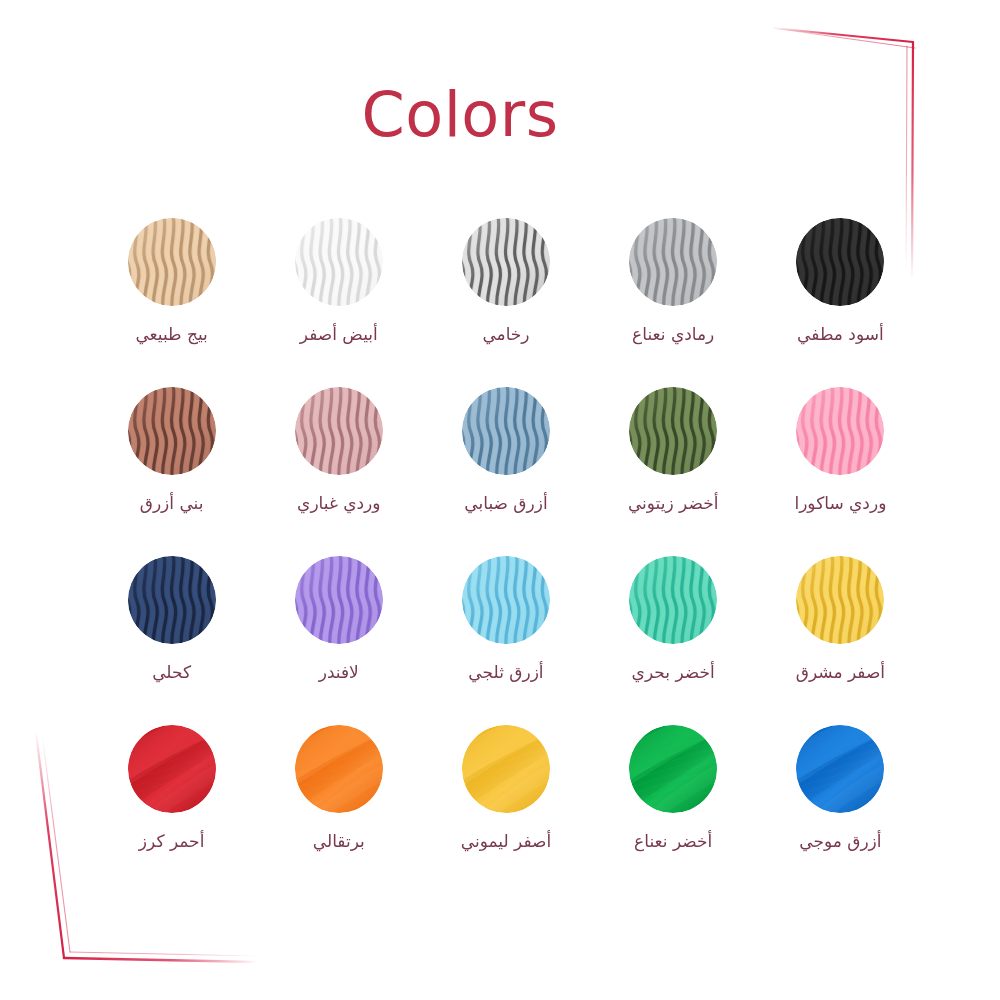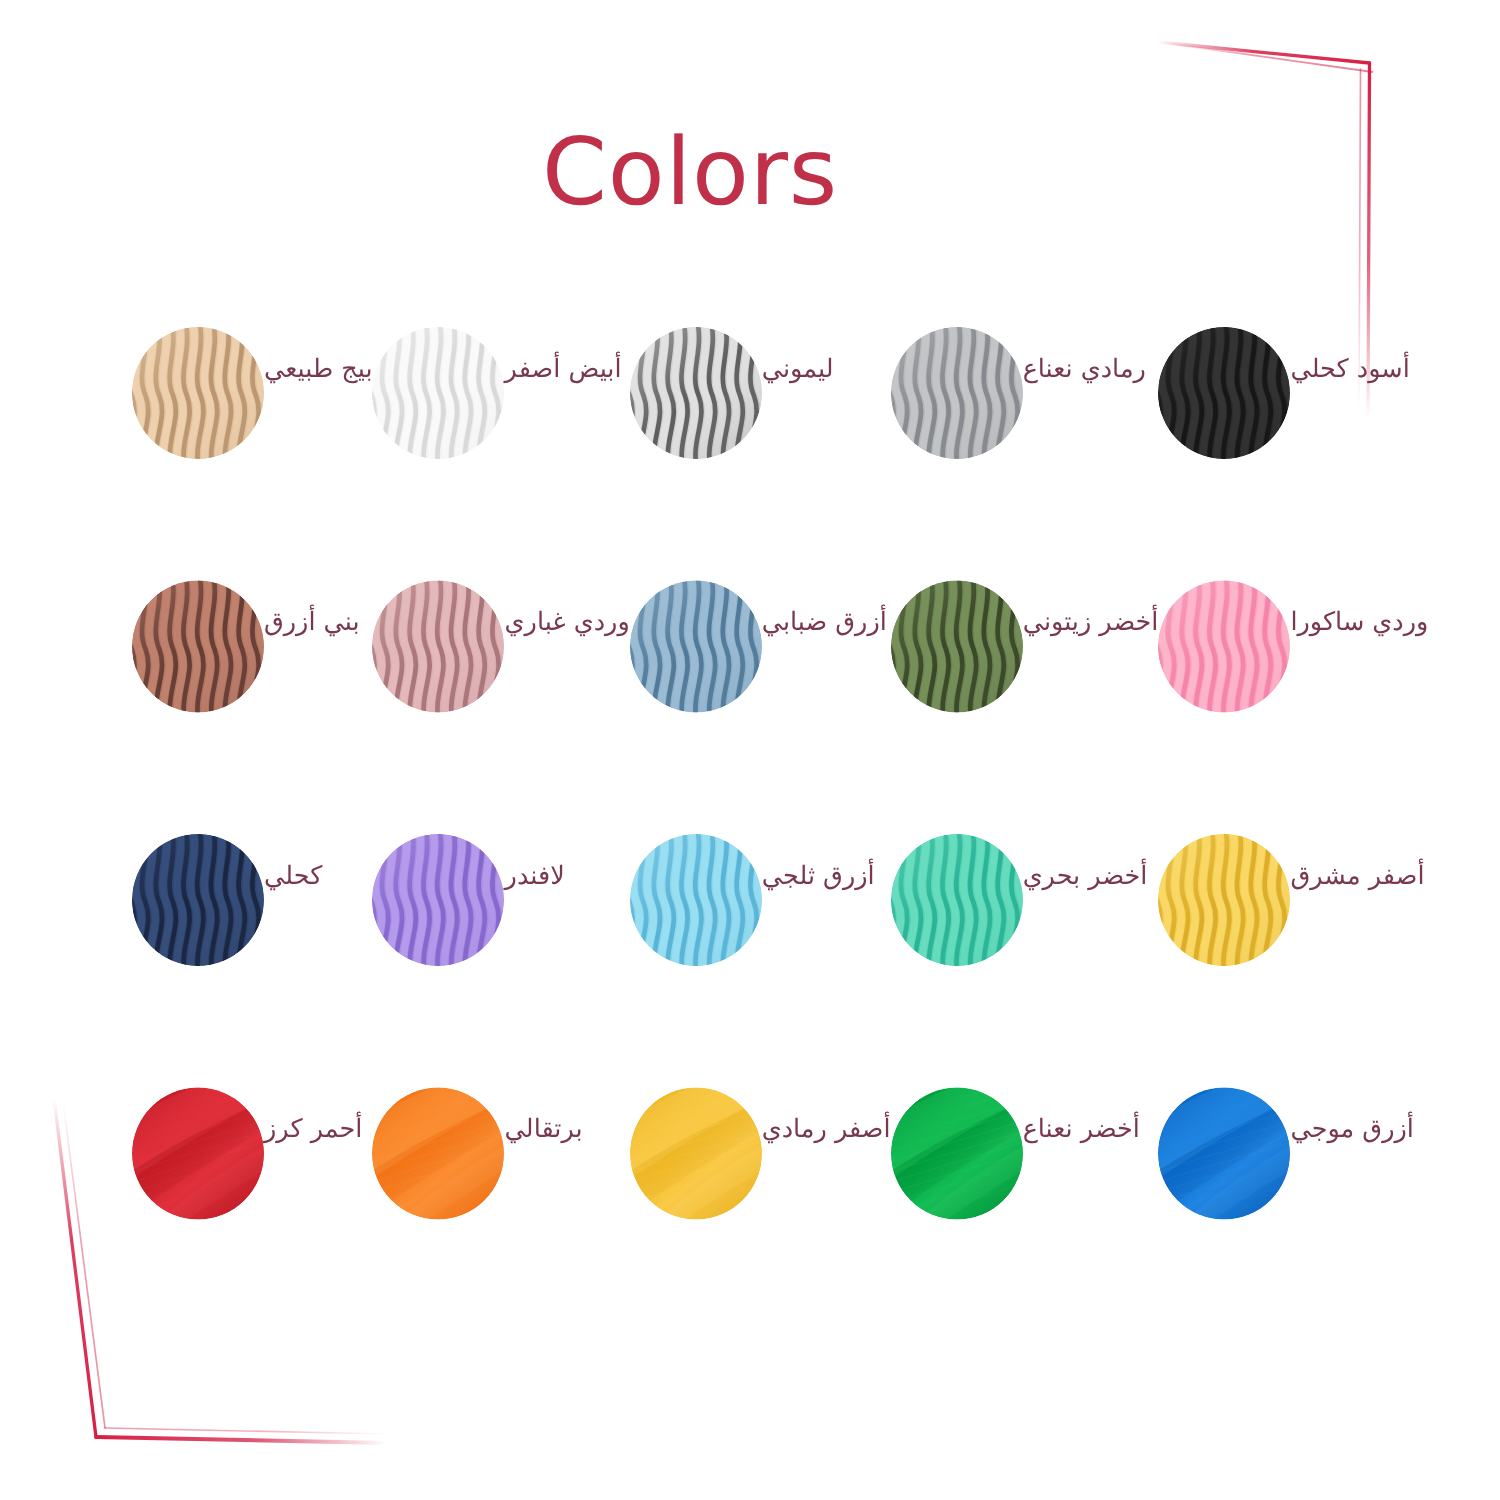--- a/index.html
+++ b/index.html
@@ -54,21 +54,22 @@
     width: 836px;
     display: grid;
     grid-template-columns: repeat(5, 1fr);
     grid-auto-rows: 169px;
     row-gap: 0px;
     column-gap: 0px;
   }
 
   .swatch-cell {
     display: flex;
-    flex-direction: row;
+    flex-direction: column;
+    align-items: center;
     justify-content: flex-start;
   }
 
   .swatch-disc {
     position: relative;
     width: 88px;
     height: 88px;
     border-radius: 50%;
     overflow: hidden;
     flex: 0 0 auto;
@@ -264,21 +265,21 @@
               <path d="M 67.6 -6 C 73.1 16, 62.099999999999994 30, 69.1 46 C 75.1 62, 63.099999999999994 76, 68.1 96" stroke="#f0f0f0" stroke-width="4.6" fill="none" opacity="0.55"></path>
               <path d="M 72 -6 C 77.5 16, 66.5 30, 73.5 46 C 79.5 62, 67.5 76, 72.5 96" stroke="#4a4a4a" stroke-width="3.1" fill="none" opacity="0.85"></path>
               <path d="M 76.8 -6 C 82.3 16, 71.3 30, 78.3 46 C 84.3 62, 72.3 76, 77.3 96" stroke="#f0f0f0" stroke-width="4.6" fill="none" opacity="0.55"></path>
               <path d="M 81.2 -6 C 86.7 16, 75.7 30, 82.7 46 C 88.7 62, 76.7 76, 81.7 96" stroke="#4a4a4a" stroke-width="3.1" fill="none" opacity="0.85"></path>
               <path d="M 86 -6 C 91.5 16, 80.5 30, 87.5 46 C 93.5 62, 81.5 76, 86.5 96" stroke="#f0f0f0" stroke-width="4.6" fill="none" opacity="0.55"></path>
               <path d="M 90.4 -6 C 95.9 16, 84.9 30, 91.9 46 C 97.9 62, 85.9 76, 90.9 96" stroke="#4a4a4a" stroke-width="3.1" fill="none" opacity="0.85"></path>
               <rect x="0" y="0" width="88" height="88" fill="url(#sheen2)"></rect>
             </g>
           </svg>
         </div>
-        <div class="swatch-label">ليموني</div>
+        <div class="swatch-label">رخامي</div>
       </div>
       <div class="swatch-cell">
         <div class="swatch-disc">
           <div class="base" style="background: rgb(180, 182, 185);"></div>
           <svg viewBox="0 0 88 88">
             <defs>
               <clipPath id="clip3">
                 <circle cx="44" cy="44" r="44"></circle>
               </clipPath>
               <linearGradient id="sheen3" x1="0" y1="0" x2="1" y2="1">
@@ -350,21 +351,21 @@
               <path d="M 67.6 -6 C 73.1 16, 62.099999999999994 30, 69.1 46 C 75.1 62, 63.099999999999994 76, 68.1 96" stroke="#3d3d3d" stroke-width="4.6" fill="none" opacity="0.55"></path>
               <path d="M 72 -6 C 77.5 16, 66.5 30, 73.5 46 C 79.5 62, 67.5 76, 72.5 96" stroke="#131313" stroke-width="3.1" fill="none" opacity="0.85"></path>
               <path d="M 76.8 -6 C 82.3 16, 71.3 30, 78.3 46 C 84.3 62, 72.3 76, 77.3 96" stroke="#3d3d3d" stroke-width="4.6" fill="none" opacity="0.55"></path>
               <path d="M 81.2 -6 C 86.7 16, 75.7 30, 82.7 46 C 88.7 62, 76.7 76, 81.7 96" stroke="#131313" stroke-width="3.1" fill="none" opacity="0.85"></path>
               <path d="M 86 -6 C 91.5 16, 80.5 30, 87.5 46 C 93.5 62, 81.5 76, 86.5 96" stroke="#3d3d3d" stroke-width="4.6" fill="none" opacity="0.55"></path>
               <path d="M 90.4 -6 C 95.9 16, 84.9 30, 91.9 46 C 97.9 62, 85.9 76, 90.9 96" stroke="#131313" stroke-width="3.1" fill="none" opacity="0.85"></path>
               <rect x="0" y="0" width="88" height="88" fill="url(#sheen4)"></rect>
             </g>
           </svg>
         </div>
-        <div class="swatch-label">أسود كحلي</div>
+        <div class="swatch-label">أسود مطفي</div>
       </div>
       <div class="swatch-cell">
         <div class="swatch-disc">
           <div class="base" style="background: rgb(181, 117, 99);"></div>
           <svg viewBox="0 0 88 88">
             <defs>
               <clipPath id="clip5">
                 <circle cx="44" cy="44" r="44"></circle>
               </clipPath>
               <linearGradient id="sheen5" x1="0" y1="0" x2="1" y2="1">
@@ -903,21 +904,21 @@
               <path d="M -10 60 C 26 46, 58 40, 98 26" stroke="#ffd76a" stroke-width="0.7" fill="none" opacity="0.17"></path>
               <path d="M -10 67 C 26 53, 58 47, 98 33" stroke="#ffd76a" stroke-width="0.7" fill="none" opacity="0.17"></path>
               <path d="M -10 74 C 26 60, 58 54, 98 40" stroke="#ffd76a" stroke-width="0.7" fill="none" opacity="0.17"></path>
               <path d="M -10 81 C 26 67, 58 61, 98 47" stroke="#ffd76a" stroke-width="0.7" fill="none" opacity="0.17"></path>
               <path d="M -10 88 C 26 74, 58 68, 98 54" stroke="#ffd76a" stroke-width="0.7" fill="none" opacity="0.17"></path>
               <path d="M -10 95 C 26 81, 58 75, 98 61" stroke="#ffd76a" stroke-width="0.7" fill="none" opacity="0.17"></path>
               <rect x="0" y="0" width="88" height="88" fill="url(#gsheen17)"></rect>
             </g>
           </svg>
         </div>
-        <div class="swatch-label">أصفر رمادي</div>
+        <div class="swatch-label">أصفر ليموني</div>
       </div>
       <div class="swatch-cell">
         <div class="swatch-disc">
           <div class="base" style="background: rgb(0, 170, 67);"></div>
           <svg viewBox="0 0 88 88">
             <defs>
               <clipPath id="gclip18">
                 <circle cx="44" cy="44" r="44"></circle>
               </clipPath>
               <linearGradient id="gsheen18" x1="0.1" y1="0" x2="0.9" y2="1">

